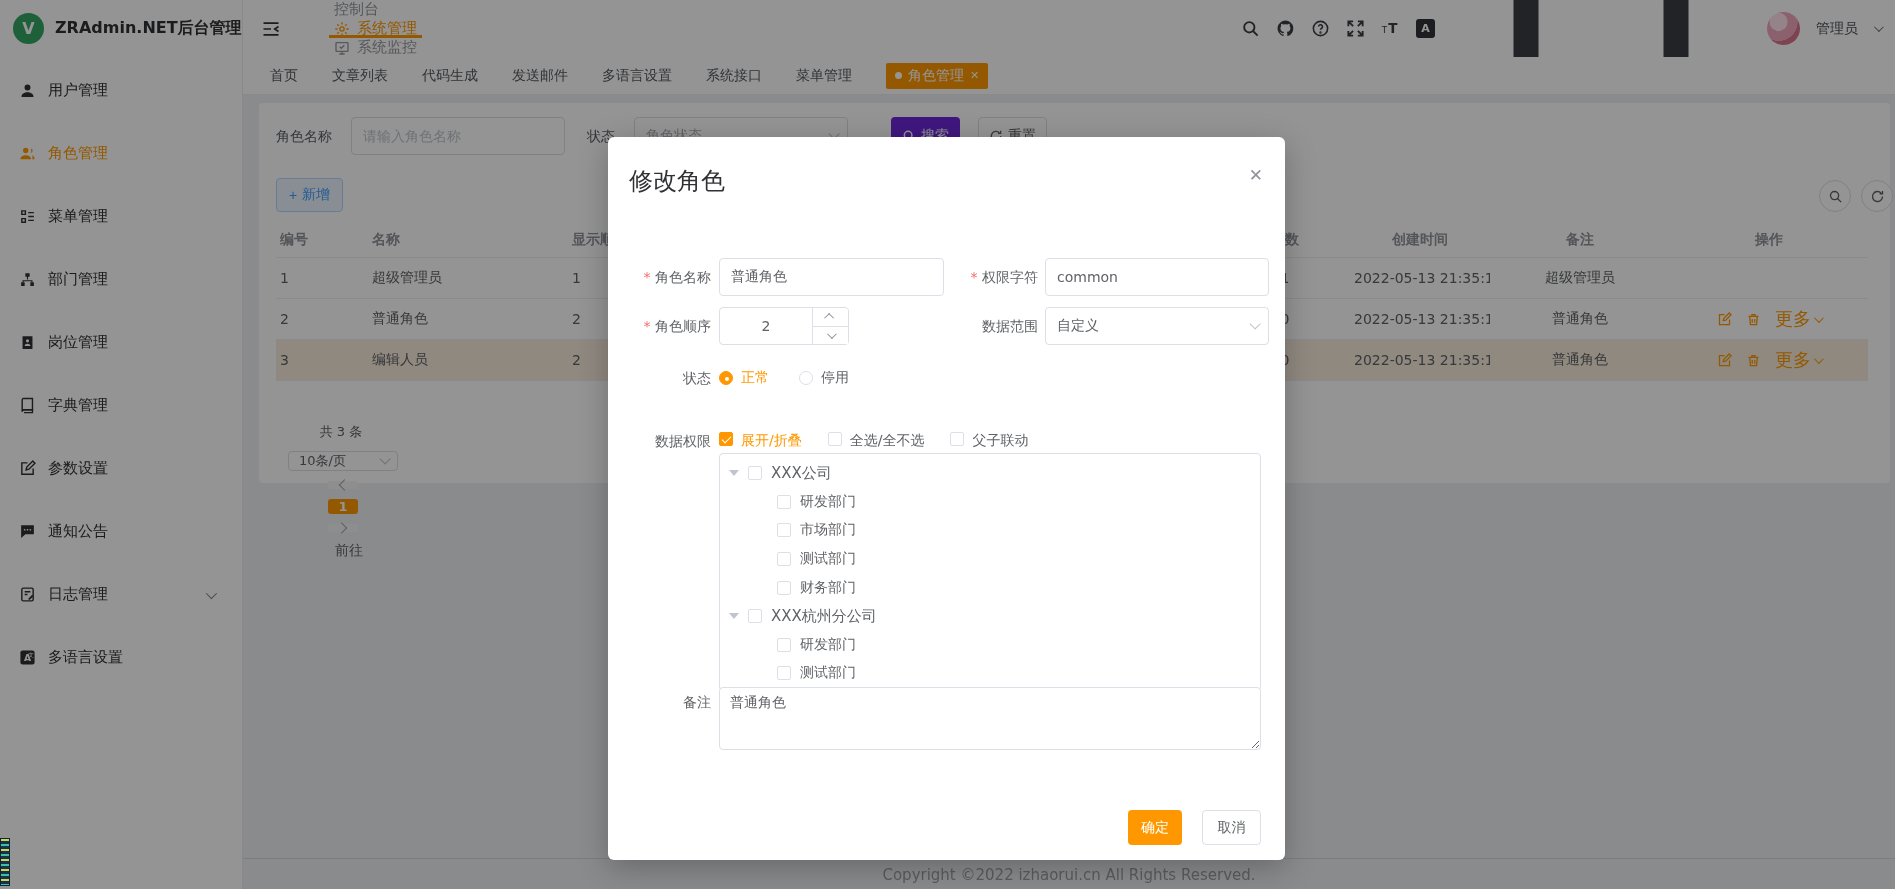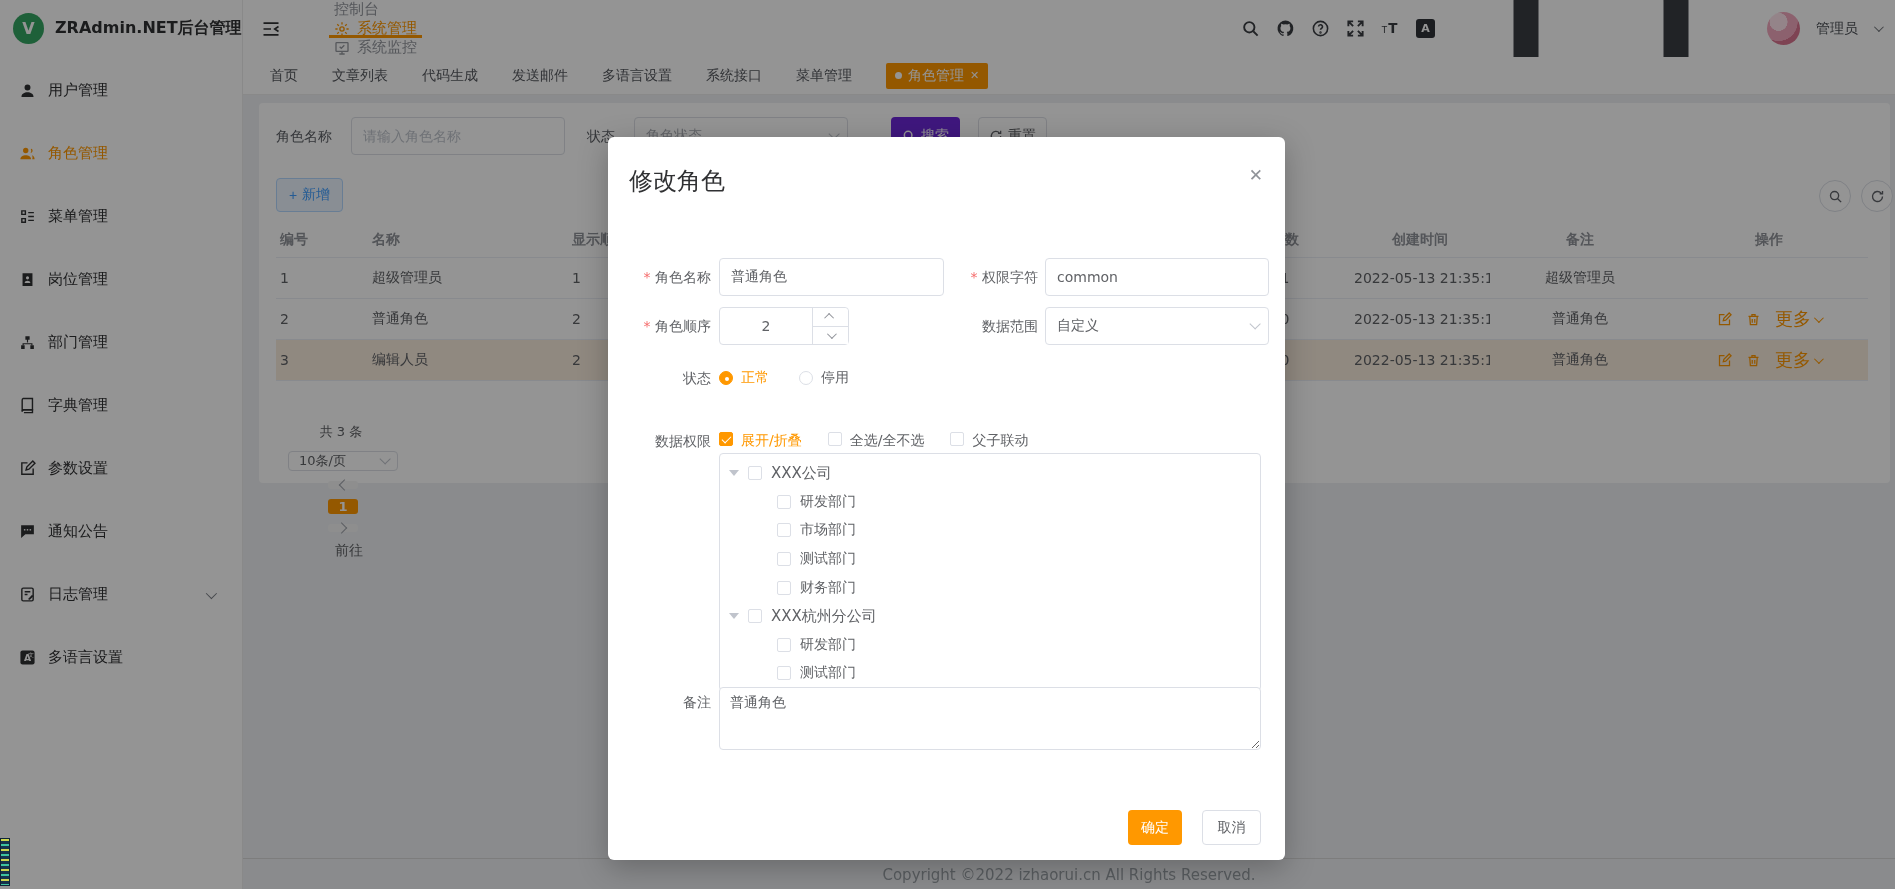--- a/index.html
+++ b/index.html
@@ -170,30 +170,30 @@
         <span>角色管理</span>
       </div>
       <div class="menu-item">
         <span class="mi-icon"><svg viewBox="0 0 24 24" fill="none" stroke="currentColor" stroke-width="2">
               <path d="M4 4h5v5H4zM4 15h5v5H4zM13 6.5h8M13 17.5h8M13 12h8"></path>
             </svg></span>
         <span>菜单管理</span>
       </div>
       <div class="menu-item">
         <span class="mi-icon"><svg viewBox="0 0 24 24" fill="currentColor">
-              <path d="M5 3h14v18H5zm7 4.5a2.2 2.2 0 100 4.4 2.2 2.2 0 000-4.4zM8 16.8c0-2 2-3 4-3s4 1 4 3z" fill-rule="evenodd"></path>
-            </svg></span>
-        <span>岗位管理</span>
-      </div>
-      <div class="menu-item">
-        <span class="mi-icon"><svg viewBox="0 0 24 24" fill="currentColor">
               <path d="M9 3h6v5H9zM3 16h5v5H3zM16 16h5v5H16zM11.2 8h1.6v4h-1.6z"></path>
               <path d="M5 16v-3h14v3h-1.6v-1.4H6.6V16z"></path>
             </svg></span>
         <span>部门管理</span>
+      </div>
+      <div class="menu-item">
+        <span class="mi-icon"><svg viewBox="0 0 24 24" fill="currentColor">
+              <path d="M5 3h14v18H5zm7 4.5a2.2 2.2 0 100 4.4 2.2 2.2 0 000-4.4zM8 16.8c0-2 2-3 4-3s4 1 4 3z" fill-rule="evenodd"></path>
+            </svg></span>
+        <span>岗位管理</span>
       </div>
       <div class="menu-item">
         <span class="mi-icon"><svg viewBox="0 0 24 24" fill="none" stroke="currentColor" stroke-width="2">
               <path d="M6 2h13v16H7a2.5 2.5 0 00-2.5 2.5V4.5A2.5 2.5 0 016 2z"></path>
               <path d="M4.5 20.5A2.5 2.5 0 017 18h12v4H7"></path>
             </svg></span>
         <span>字典管理</span>
       </div>
       <div class="menu-item">
         <span class="mi-icon"><svg viewBox="0 0 24 24" fill="none" stroke="currentColor" stroke-width="2">

